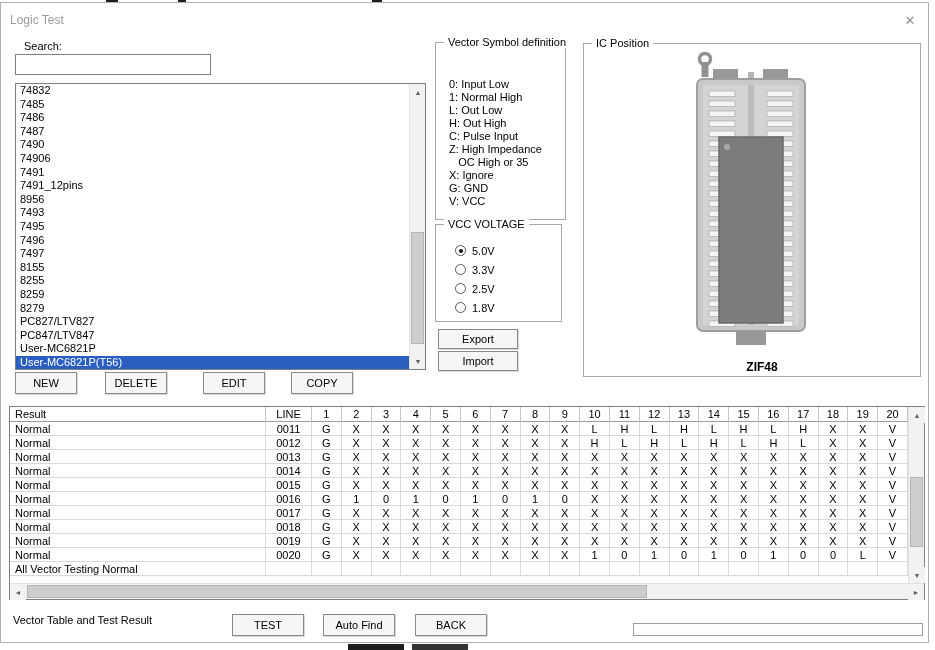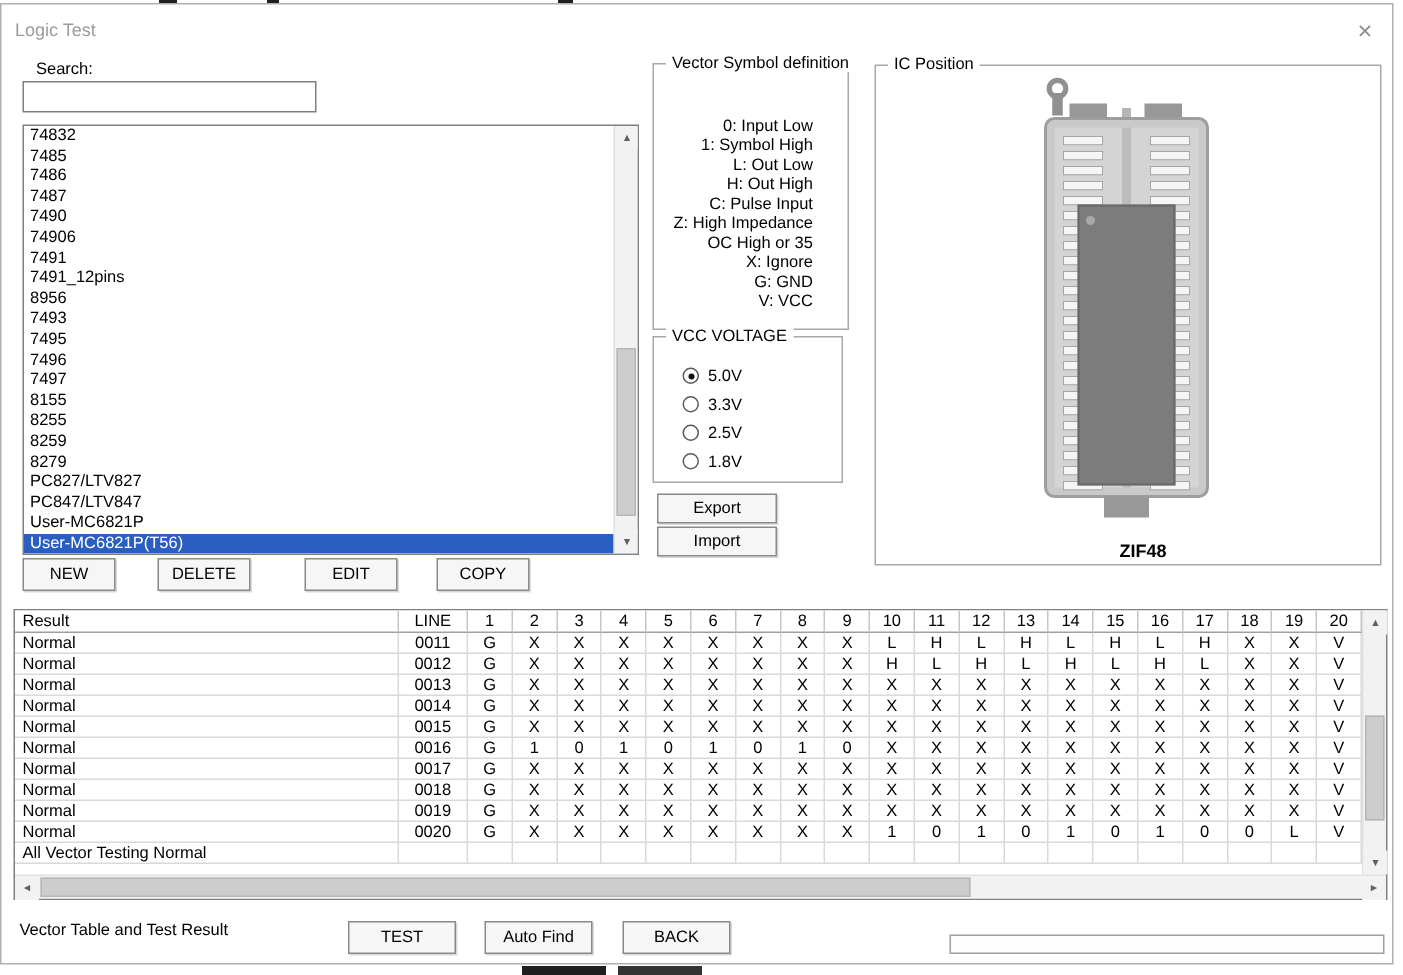--- a/index.html
+++ b/index.html
@@ -137,25 +137,25 @@
       <div class="sb-thumb" style="top:148px; height:112px;"></div>
       <div class="sb-btn sb-bottom">▼</div>
     </div>
   </div>
 
   <div class="btn" style="left:14px; top:369px; width:62px; height:22px;">NEW</div>
   <div class="btn" style="left:104px; top:369px; width:62px; height:22px;">DELETE</div>
   <div class="btn" style="left:202px; top:369px; width:62px; height:22px;">EDIT</div>
   <div class="btn" style="left:290px; top:369px; width:62px; height:22px;">COPY</div>
 
-  <div class="group" style="left:434px; top:39px; width:131px; height:178px;text-align:right;">
+  <div class="group" style="left:434px; top:39px; width:131px; height:178px;">
     <span class="group-label">Vector Symbol definition</span>
     <div class="sym-lines">
         <div class="sym-line">0: Input Low</div>
-        <div class="sym-line">1: Symbol High</div>
+        <div class="sym-line">1: Normal High</div>
         <div class="sym-line">L: Out Low</div>
         <div class="sym-line">H: Out High</div>
         <div class="sym-line">C: Pulse Input</div>
         <div class="sym-line">Z: High Impedance</div>
         <div class="sym-line">   OC High or 35</div>
         <div class="sym-line">X: Ignore</div>
         <div class="sym-line">G: GND</div>
         <div class="sym-line">V: VCC</div>
       </div>
   </div>

